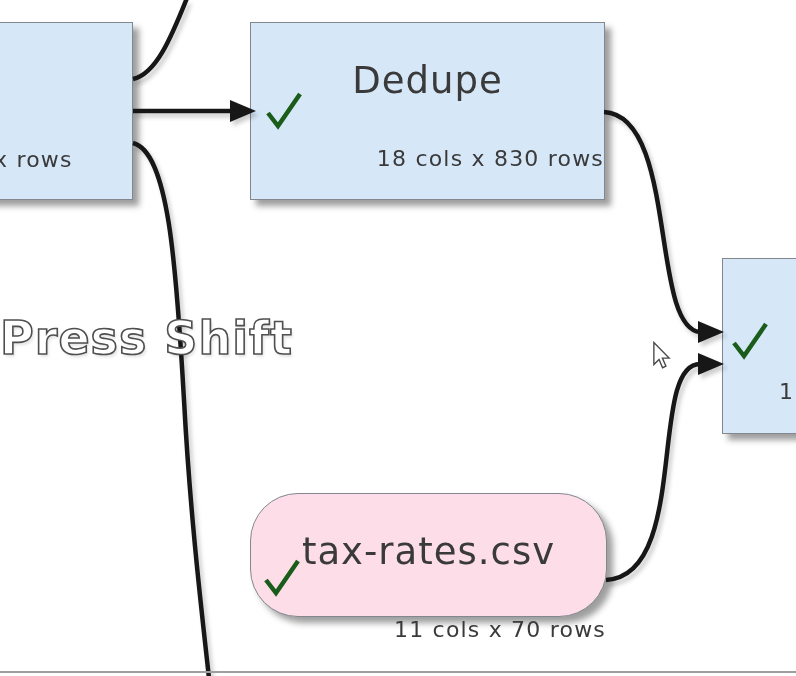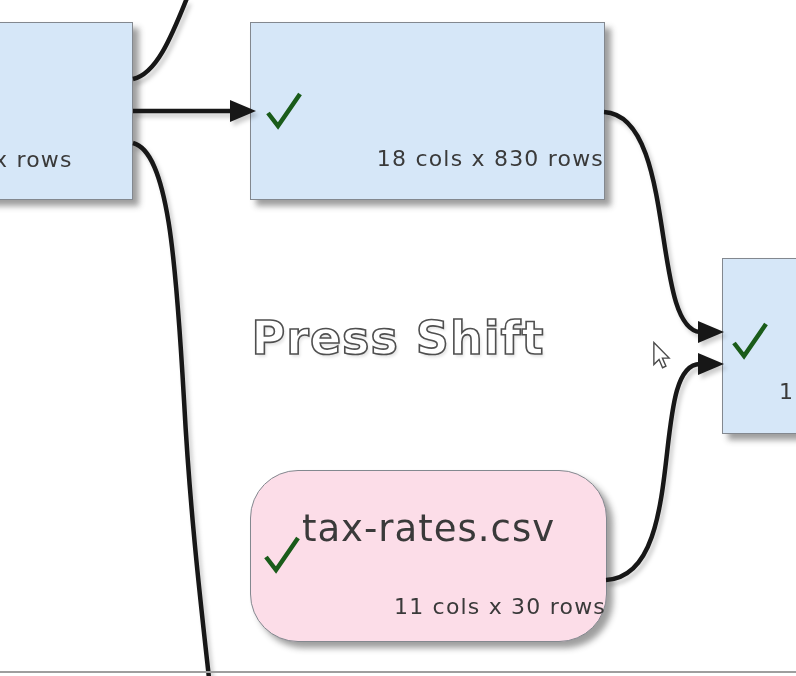--- a/index.html
+++ b/index.html
@@ -57,21 +57,21 @@
     pointer-events:none;
   }
   .connectors path.curve, .connectors line{
     stroke:var(--connector);stroke-width:4.5;fill:none;
   }
   .connectors polygon{
     fill:var(--connector);stroke:none;
   }
   .hint{
     position:absolute;left:0;right:0;top:312px;z-index:2;
-    text-align:center;
+    text-align:left;
     font-weight:bold;font-size:46px;line-height:52px;
     letter-spacing:1px;
     color:#ffffff;
     -webkit-text-stroke:1.6px var(--hint-outline);
     text-shadow:2px 3px 3px rgba(0,0,0,0.10);
     white-space:nowrap;
   }
   .canvas-edge{
     position:absolute;left:0;top:671px;width:796px;height:2px;
     background:var(--edge-gray);z-index:4;
@@ -89,36 +89,37 @@
 <div class="canvas">
 
   <div class="node blue" style="left:-82px;top:22px;width:215px;height:178px">
     <div class="subtitle" style="left:75px;top:124px">x rows</div>
   </div>
 
   <div class="node blue" style="left:250px;top:22px;width:355px;height:178px">
     <svg class="check" style="left:14px;top:68px" viewBox="0 0 38 40">
       <path d="M3,22 L13,35 L35,3"></path>
     </svg>
+    <div class="title">Dedupe</div>
     <div class="subtitle centered">18 cols x 830 rows</div>
   </div>
 
   <div class="node blue" style="left:722px;top:258px;width:170px;height:176px">
     <svg class="check" style="left:8px;top:62px" viewBox="0 0 38 40">
       <path d="M3,22 L13,35 L35,3"></path>
     </svg>
     <div class="subtitle" style="left:56px;top:120px">1</div>
   </div>
 
-  <div class="node pink" style="left:250px;top:470px;width:357px;height:172px">
+  <div class="node pink" style="left:250px;top:493px;width:357px;height:124px">
     <svg class="check" style="left:12px;top:64px" viewBox="0 0 38 40">
       <path d="M3,22 L13,35 L35,3"></path>
     </svg>
     <div class="title">tax-rates.csv</div>
-    <div class="subtitle centered">11 cols x 30 rows</div>
+    <div class="subtitle centered">11 cols x 70 rows</div>
   </div>
 
   <svg class="connectors" width="796" height="676" viewBox="0 0 796 676">
     <path class="curve" d="M133,79 C156,74 171,38 187,-2"></path>
     <path class="curve" d="M133,143 C168,152 176,260 184,400 C190,512 201,606 209,678"></path>
     <g>
       <line x1="133" y1="111" x2="233" y2="111"></line>
       <polygon points="256,111 230,100 230,122"></polygon>
     </g>
     <g>

